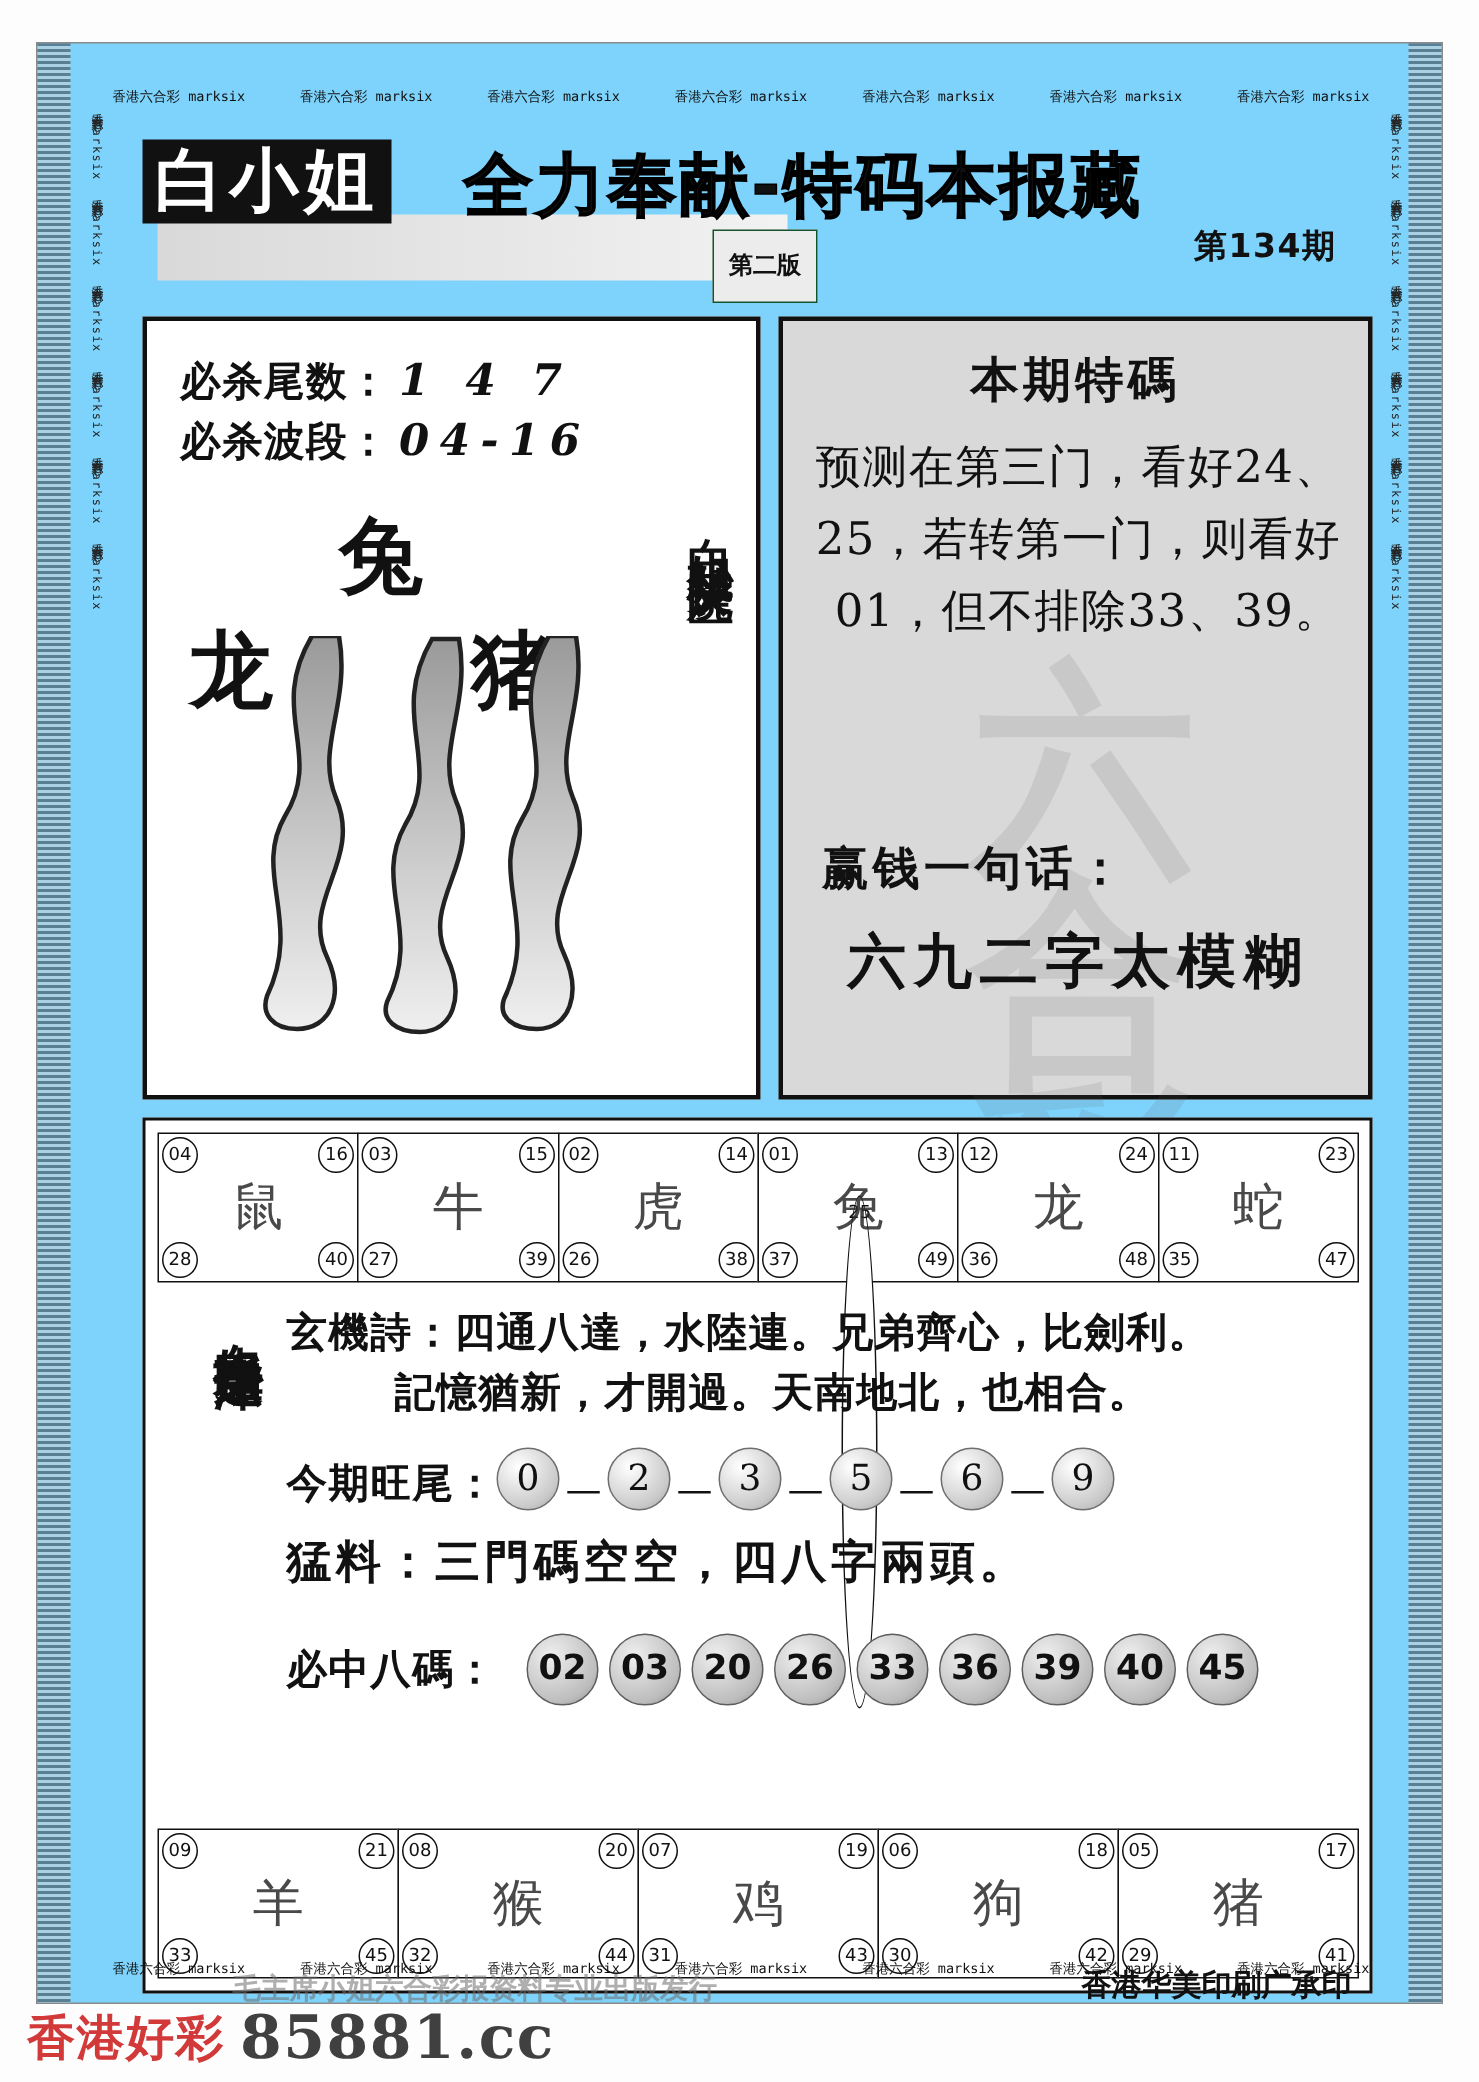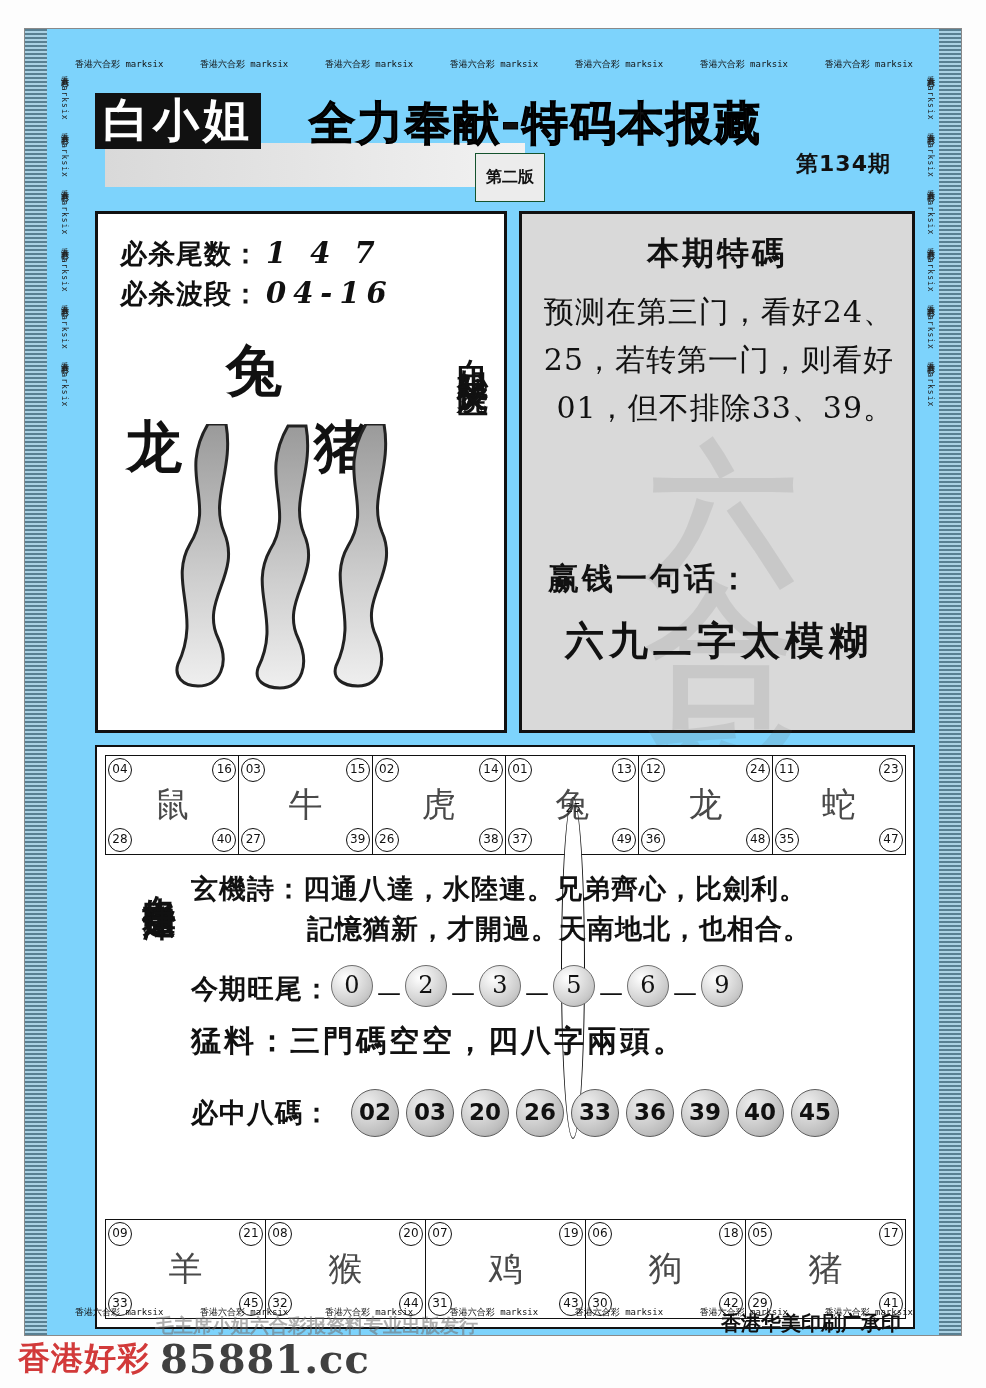--- a/index.html
+++ b/index.html
@@ -192,21 +192,21 @@
   }
   .lbl{
     font-size:27px;font-weight:bold;color:#111;letter-spacing:1px;
     white-space:nowrap;
   }
   .poem{
     position:absolute;left:86px;top:4px;right:4px;
     font-size:27px;font-weight:bold;color:#111;line-height:40px;
     letter-spacing:1px;
   }
-  .poem .l2{margin-left:116px;display:block;}
+  .poem .l2{margin-left:72px;display:block;}
   .tailrow{
     position:absolute;left:86px;top:96px;right:4px;height:46px;
     display:flex;align-items:flex-end;
   }
   .ball{
     width:40px;height:40px;border-radius:50%;
     background:radial-gradient(circle at 34% 30%,#ffffff,#c9c9c9 70%,#9e9e9e);
     border:1px solid #6e6e6e;
     font-size:24px;line-height:39px;text-align:center;color:#111;
     font-family:"DejaVu Serif","Liberation Serif",serif;

